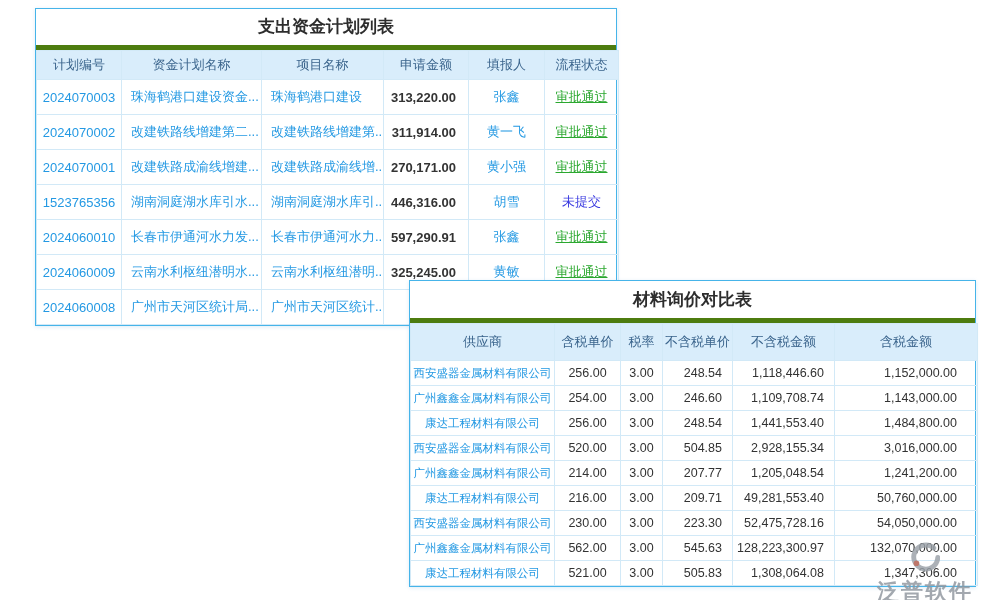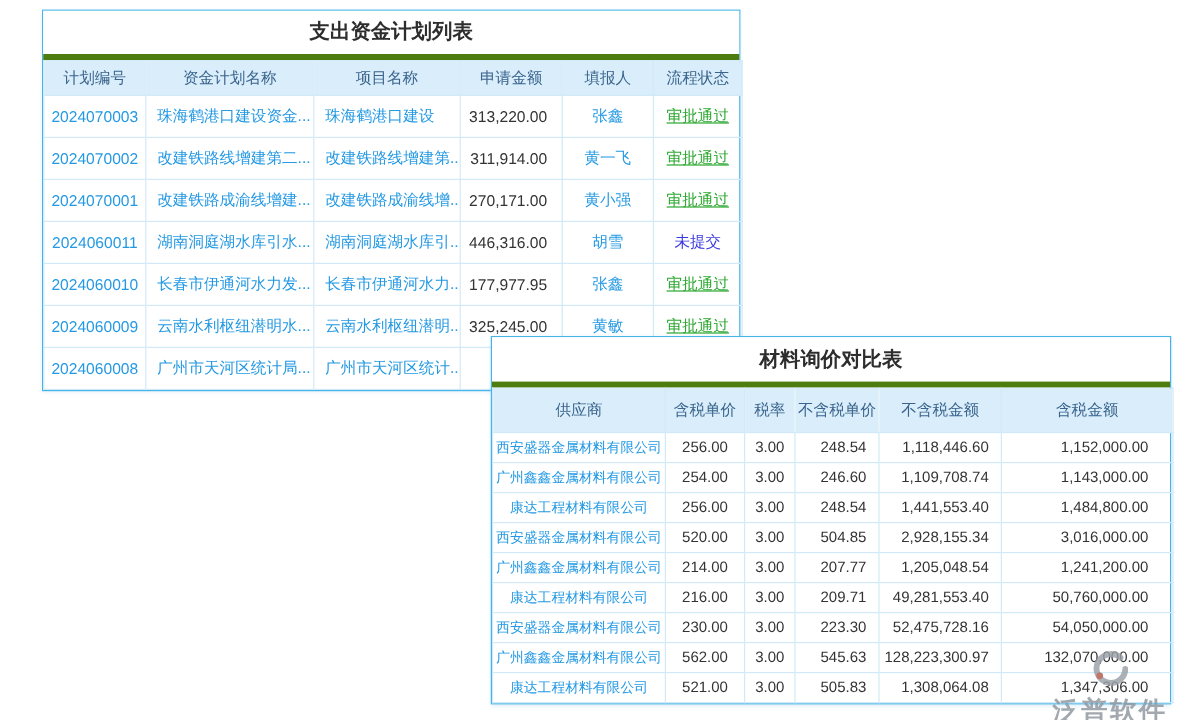--- a/index.html
+++ b/index.html
@@ -30,21 +30,21 @@
     background:#d9edfb;color:#3a648c;font-weight:normal;font-size:13px;
     text-align:center;white-space:normal;line-height:1.25;
   }
   #plan-panel th{height:29px;}
   #inquiry-panel th{height:37px;padding:0 2px;}
   #plan-panel td{height:35px;font-size:13px;color:#2499e3;}
   #inquiry-panel td{height:25px;font-size:12.5px;color:#2499e3;}
   
   #plan-table td:nth-child(1){text-align:center;}
   #plan-table td:nth-child(2),#plan-table td:nth-child(3){text-align:left;padding-left:9px;}
-  #plan-table td:nth-child(4){text-align:right;padding-right:12px;color:#333333;}
+  #plan-table td:nth-child(4){text-align:right;padding-right:12px;color:#333333;font-weight:bold;}
   #plan-table td:nth-child(5){text-align:center;}
   #plan-table td:nth-child(6){text-align:center;}
   
   #inquiry-table td:nth-child(1){text-align:center;font-size:11.5px;}
   #inquiry-table td:nth-child(2),#inquiry-table td:nth-child(3){text-align:center;color:#333333;}
   #inquiry-table td:nth-child(4){text-align:right;padding-right:10px;color:#333333;}
   #inquiry-table td:nth-child(5){text-align:right;padding-right:10px;color:#333333;}
   #inquiry-table td:nth-child(6){text-align:right;padding-right:20px;color:#333333;}
   .status-approved{color:#2ba82f !important;text-decoration:underline;}
   .status-unsubmitted{color:#3a3ae0 !important;}
@@ -103,32 +103,32 @@
         </tr>
         <tr>
           <td>2024070001</td>
           <td>改建铁路成渝线增建...</td>
           <td>改建铁路成渝线增...</td>
           <td>270,171.00</td>
           <td>黄小强</td>
           <td class="status-approved">审批通过</td>
         </tr>
         <tr>
-          <td>2024060011</td>
+          <td>1523765356</td>
           <td>湖南洞庭湖水库引水...</td>
           <td>湖南洞庭湖水库引...</td>
           <td>446,316.00</td>
           <td>胡雪</td>
           <td class="status-unsubmitted">未提交</td>
         </tr>
         <tr>
           <td>2024060010</td>
           <td>长春市伊通河水力发...</td>
           <td>长春市伊通河水力...</td>
-          <td>177,977.95</td>
+          <td>597,290.91</td>
           <td>张鑫</td>
           <td class="status-approved">审批通过</td>
         </tr>
         <tr>
           <td>2024060009</td>
           <td>云南水利枢纽潜明水...</td>
           <td>云南水利枢纽潜明...</td>
           <td>325,245.00</td>
           <td>黄敏</td>
           <td class="status-approved">审批通过</td>

